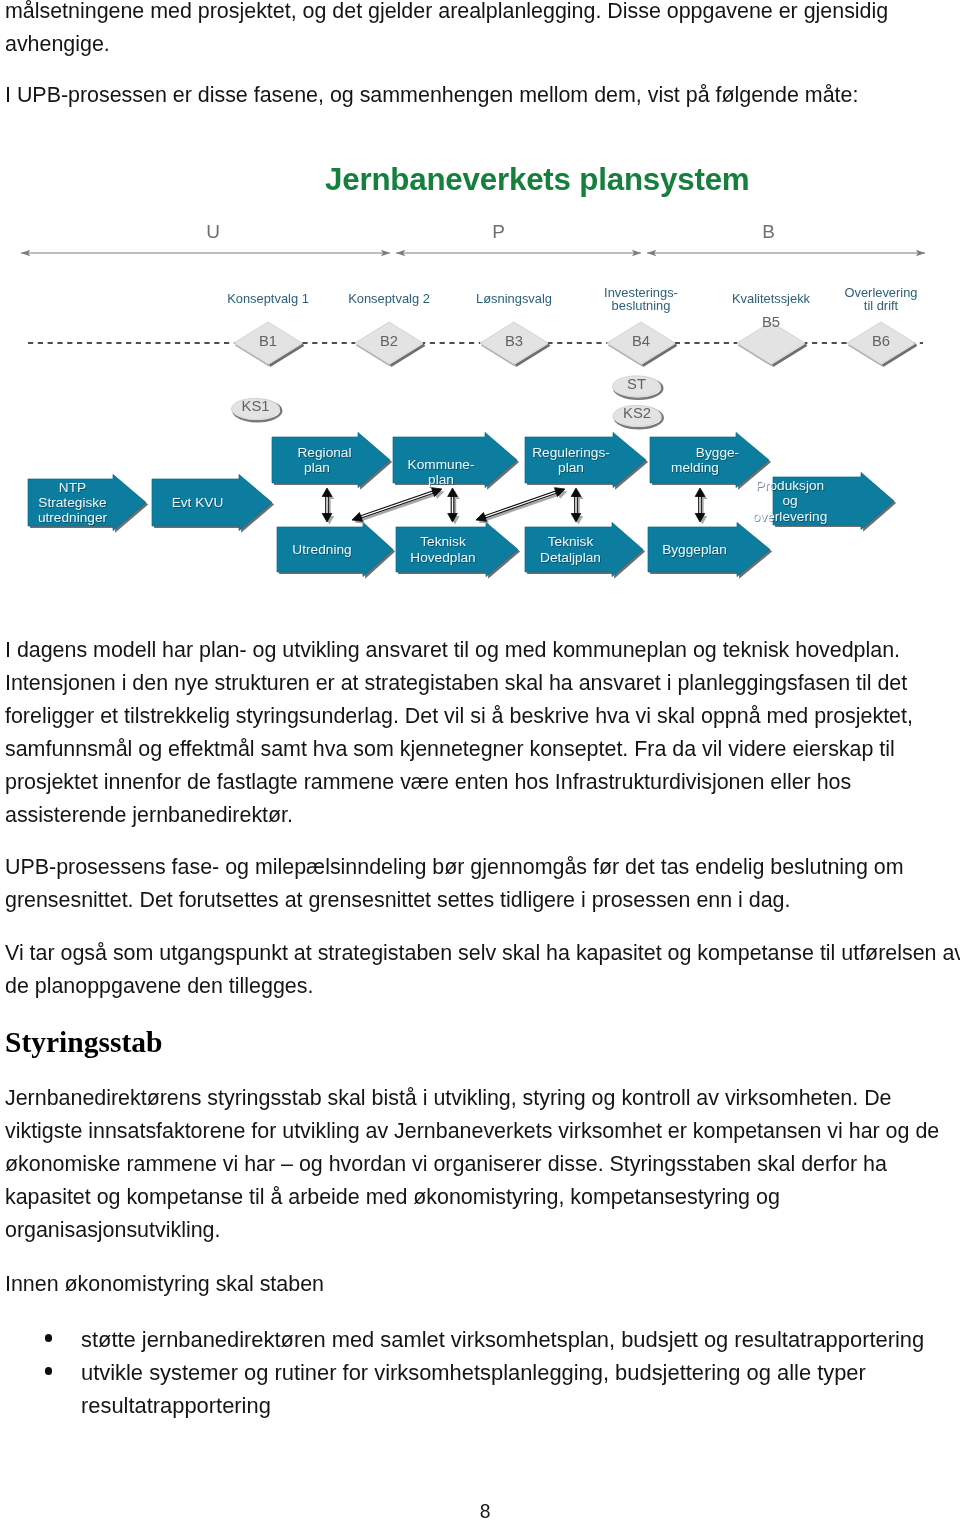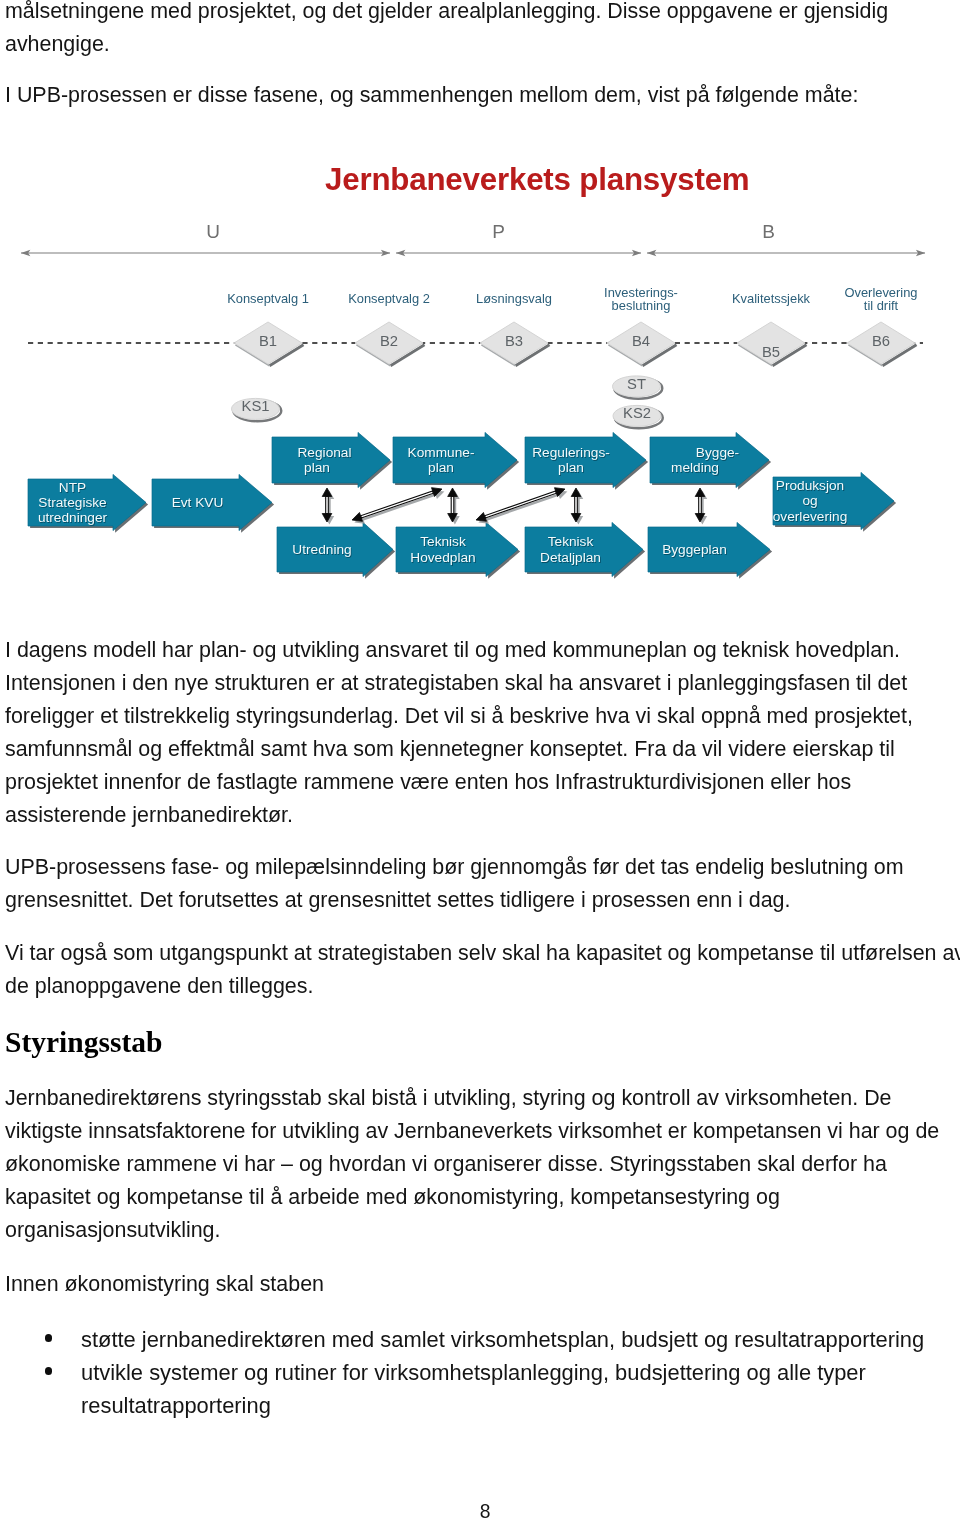--- a/index.html
+++ b/index.html
@@ -177,60 +177,60 @@
             <path d="M442.00,489.00 L434.55,496.54 L431.49,487.65 Z" fill="#0a0a0a" stroke="#0a0a0a" stroke-width="0.8"></path>
           </g>
           <g>
             <path d="M476.00,520.00 L486.52,521.31 L485.37,518.01 L556.42,493.26 L557.57,496.56 L565.00,489.00 L554.48,487.69 L555.63,490.99 L484.58,515.74 L483.43,512.44 Z" transform="translate(2.4,2.4)" fill="#8f9295" opacity="0.8"></path>
             <path d="M485.37,518.01 L556.42,493.26 L555.63,490.99 L484.58,515.74 Z" fill="#ffffff" stroke="#0a0a0a" stroke-width="1.1"></path>
             <path d="M476.00,520.00 L486.52,521.31 L483.43,512.44 Z" fill="#0a0a0a" stroke="#0a0a0a" stroke-width="0.8"></path>
             <path d="M565.00,489.00 L557.57,496.56 L554.48,487.69 Z" fill="#0a0a0a" stroke="#0a0a0a" stroke-width="0.8"></path>
           </g>
         </g>
     </svg>
-    <div class="dgtitle" id="dgtitle" style="left: 325px; top: 162px; color: #b91c1c;">Jernbaneverkets plansystem</div>
+    <div class="dgtitle" id="dgtitle" style="left: 325px; top: 162px; color: #15803d;">Jernbaneverkets plansystem</div>
   <div class="phlabel" style="left: 183px; top: 221px; color: rgb(111, 111, 111);">U</div>
       <div class="phlabel" style="left: 468.5px; top: 221px; color: rgb(111, 111, 111);">P</div>
       <div class="phlabel" style="left: 738.7px; top: 221px; color: rgb(111, 111, 111);">B</div>
       <div class="nodetext" style="left: 228px; top: 333.5px;">B1</div>
       <div class="mslabel" style="left: 188px; top: 292px;">
         <span style="display: block;">Konseptvalg 1</span>
       </div>
       <div class="nodetext" style="left: 349px; top: 333.5px;">B2</div>
       <div class="mslabel" style="left: 309px; top: 292px;">
         <span style="display: block;">Konseptvalg 2</span>
       </div>
       <div class="nodetext" style="left: 474px; top: 333.5px;">B3</div>
       <div class="mslabel" style="left: 434px; top: 292px;">
         <span style="display: block;">Løsningsvalg</span>
       </div>
       <div class="nodetext" style="left: 601px; top: 333.5px;">B4</div>
       <div class="mslabel" style="left: 561px; top: 285.8px;">
         <span style="display: block;">Investerings-</span>
         <span style="display: block;">beslutning</span>
       </div>
-      <div class="nodetext" style="left: 731px; top: 345px;">B5</div>
+      <div class="nodetext" style="left: 731px; top: 315px;">B5</div>
       <div class="mslabel" style="left: 691px; top: 292px;">
         <span style="display: block;">Kvalitetssjekk</span>
       </div>
       <div class="nodetext" style="left: 841px; top: 333.5px;">B6</div>
       <div class="mslabel" style="left: 801px; top: 285.8px;">
         <span style="display: block;">Overlevering</span>
         <span style="display: block;">til drift</span>
       </div>
       <div class="nodetext" style="left: 215.5px; top: 399.4px;">KS1</div>
       <div class="nodetext" style="left: 596.5px; top: 376.9px;">ST</div>
       <div class="nodetext" style="left: 597px; top: 406.4px;">KS2</div>
       <div class="boxtext" style="left: 28px; width: 89px; top: 479.7px;"><span style="display: block;">NTP</span><span style="display: block;">Strategiske</span><span style="display: block;">utredninger</span></div>
       <div class="boxtext" style="left: 152px; width: 91px; top: 494.9px;"><span style="display: block;">Evt KVU</span></div>
       <div class="boxtext" style="left: 272px; width: 90px; top: 444.8px;"><span style="display: block; padding-left: 15px;">Regional</span><span style="display: block;">plan</span></div>
-      <div class="boxtext" style="left: 393px; width: 96px; top: 444.8px;"><span style="display: block;">Kommune-</span><span style="display: block;">plan</span></div>
+      <div class="boxtext" style="left: 393px; width: 96px; top: 444.8px;"><span style="display: block; margin-top: 12px;">Kommune-</span><span style="display: block;">plan</span></div>
       <div class="boxtext" style="left: 525px; width: 92px; top: 444.8px;"><span style="display: block;">Regulerings-</span><span style="display: block;">plan</span></div>
       <div class="boxtext" style="left: 650px; width: 90px; top: 444.8px;"><span style="display: block; padding-left: 45px;">Bygge-</span><span style="display: block;">melding</span></div>
-      <div class="boxtext" style="left: 764px; width: 92px; top: 478.2px;"><span style="display: block;">Produksjon</span><span style="display: block;">og</span><span style="display: block;">overlevering</span></div>
+      <div class="boxtext" style="left: 744px; width: 92px; top: 478.2px;"><span style="display: block;">Produksjon</span><span style="display: block;">og</span><span style="display: block;">overlevering</span></div>
       <div class="boxtext" style="left: 277px; width: 90px; top: 541.9px;"><span style="display: block;">Utredning</span></div>
       <div class="boxtext" style="left: 396px; width: 94px; top: 534.3px;"><span style="display: block;">Teknisk</span><span style="display: block;">Hovedplan</span></div>
       <div class="boxtext" style="left: 525px; width: 91px; top: 534.3px;"><span style="display: block;">Teknisk</span><span style="display: block;">Detaljplan</span></div>
       <div class="boxtext" style="left: 648px; width: 93px; top: 541.9px;"><span style="display: block;">Byggeplan</span></div>
     </div>
 
   <div class="para" style="top:634px">
     <span class="ln">I dagens modell har plan- og utvikling ansvaret til og med kommuneplan og teknisk hovedplan.</span>
     <span class="ln">Intensjonen i den nye strukturen er at strategistaben skal ha ansvaret i planleggingsfasen til det</span>
     <span class="ln">foreligger et tilstrekkelig styringsunderlag. Det vil si å beskrive hva vi skal oppnå med prosjektet,</span>

